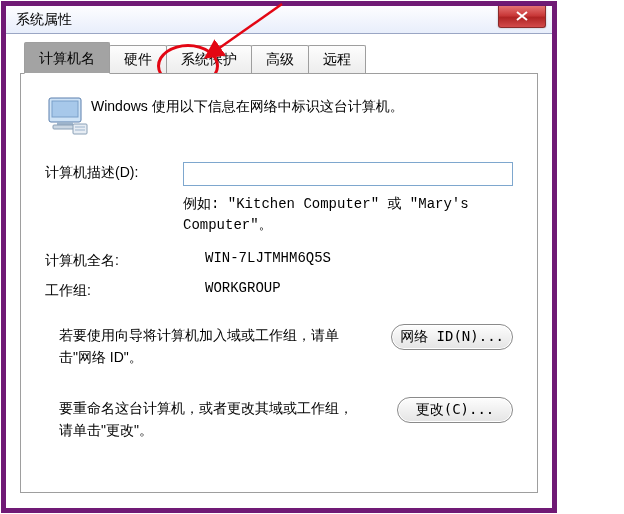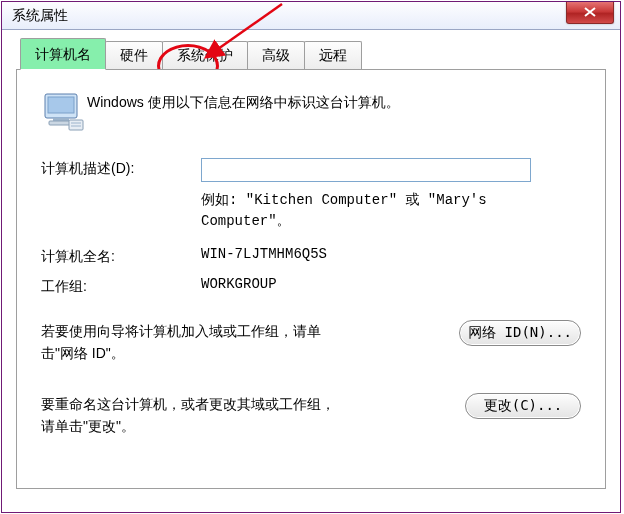--- a/index.html
+++ b/index.html
@@ -8,22 +8,22 @@
     padding: 0;
     font-family: "SimSun", sans-serif;
     font-size: 13px;
     background: #fff;
     width: 624px;
     height: 514px;
     position: relative;
     overflow: hidden;
   }
   .window {
-    border: 1px solid #701a75;
-    width: 620px;
+    border: 5px solid #701a75;
+    width: 556px;
     height: 512px;
     margin: 1px;
     background: #fff;
   }
   .titlebar {
     height: 28px;
     background: linear-gradient(to bottom, #fdfdff, #e8eefb);
     border-bottom: 1px solid #9aa6c4;
     display: flex;
     align-items: center;
@@ -68,21 +68,21 @@
     margin-right: 0px;
     background: linear-gradient(to bottom, #fdfdfd, #ececec);
     border-top-left-radius: 2px;
     border-top-right-radius: 2px;
     font-size: 14px;
     cursor: default;
     position: relative;
   }
   .tab + .tab { margin-left: -1px; }
   .tab.active {
-    background: #86efac;
+    background: #a3a3a3;
     border-bottom: 1px solid #fff;
     z-index: 2;
     padding-top: 7px;
     margin-top: -2px;
   }
   .tabbody {
     border: 1px solid #9e9e9e;
     background: #fff;
     padding: 18px 24px 12px 24px;
     min-height: 420px;
@@ -131,20 +131,21 @@
     font-family: "Courier New", monospace;
     margin-top: 8px;
     line-height: 1.5;
   }
   .section {
     margin-top: 24px;
     display: flex;
     justify-content: space-between;
     align-items: flex-start;
     gap: 12px;
+    margin-left: 14px;
   }
   .section-text {
     font-size: 14px;
     line-height: 1.6;
     max-width: 360px;
   }
   .winbtn {
     min-width: 116px;
     padding: 3px 8px;
     background: linear-gradient(to bottom, #fdfdfd, #e4e4e4);

